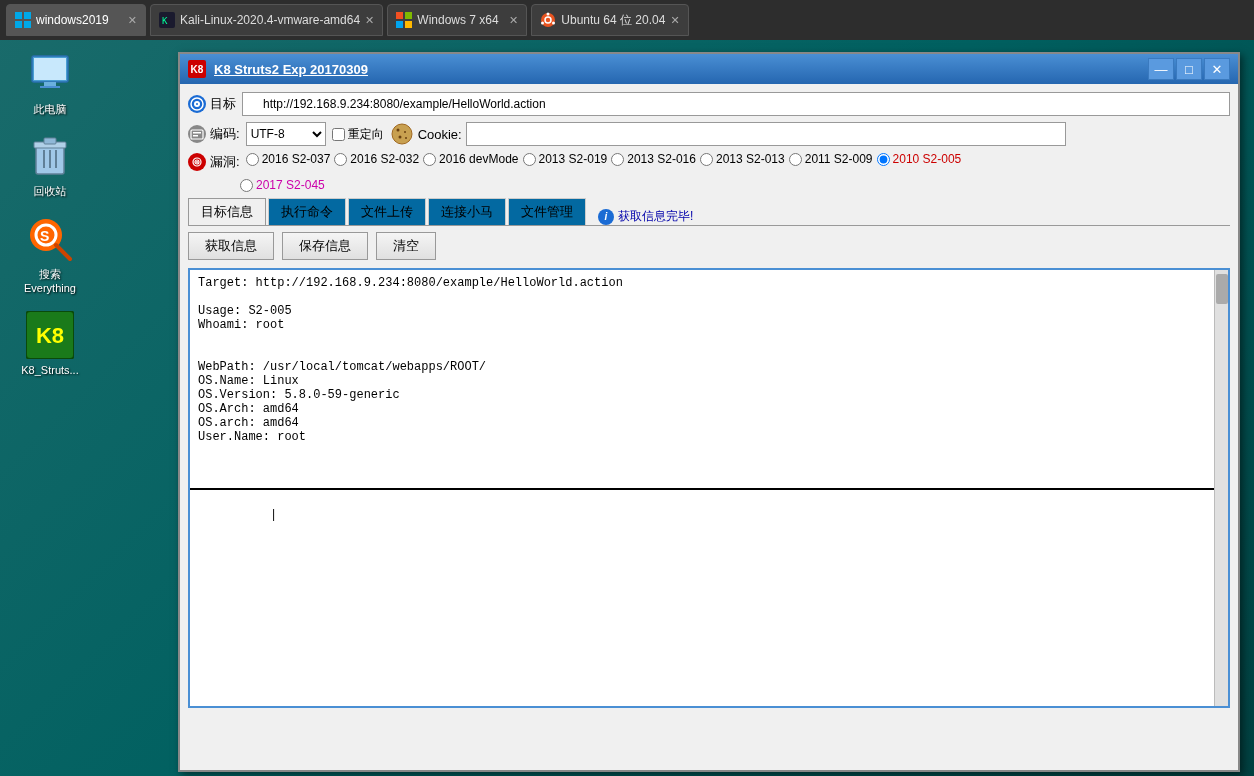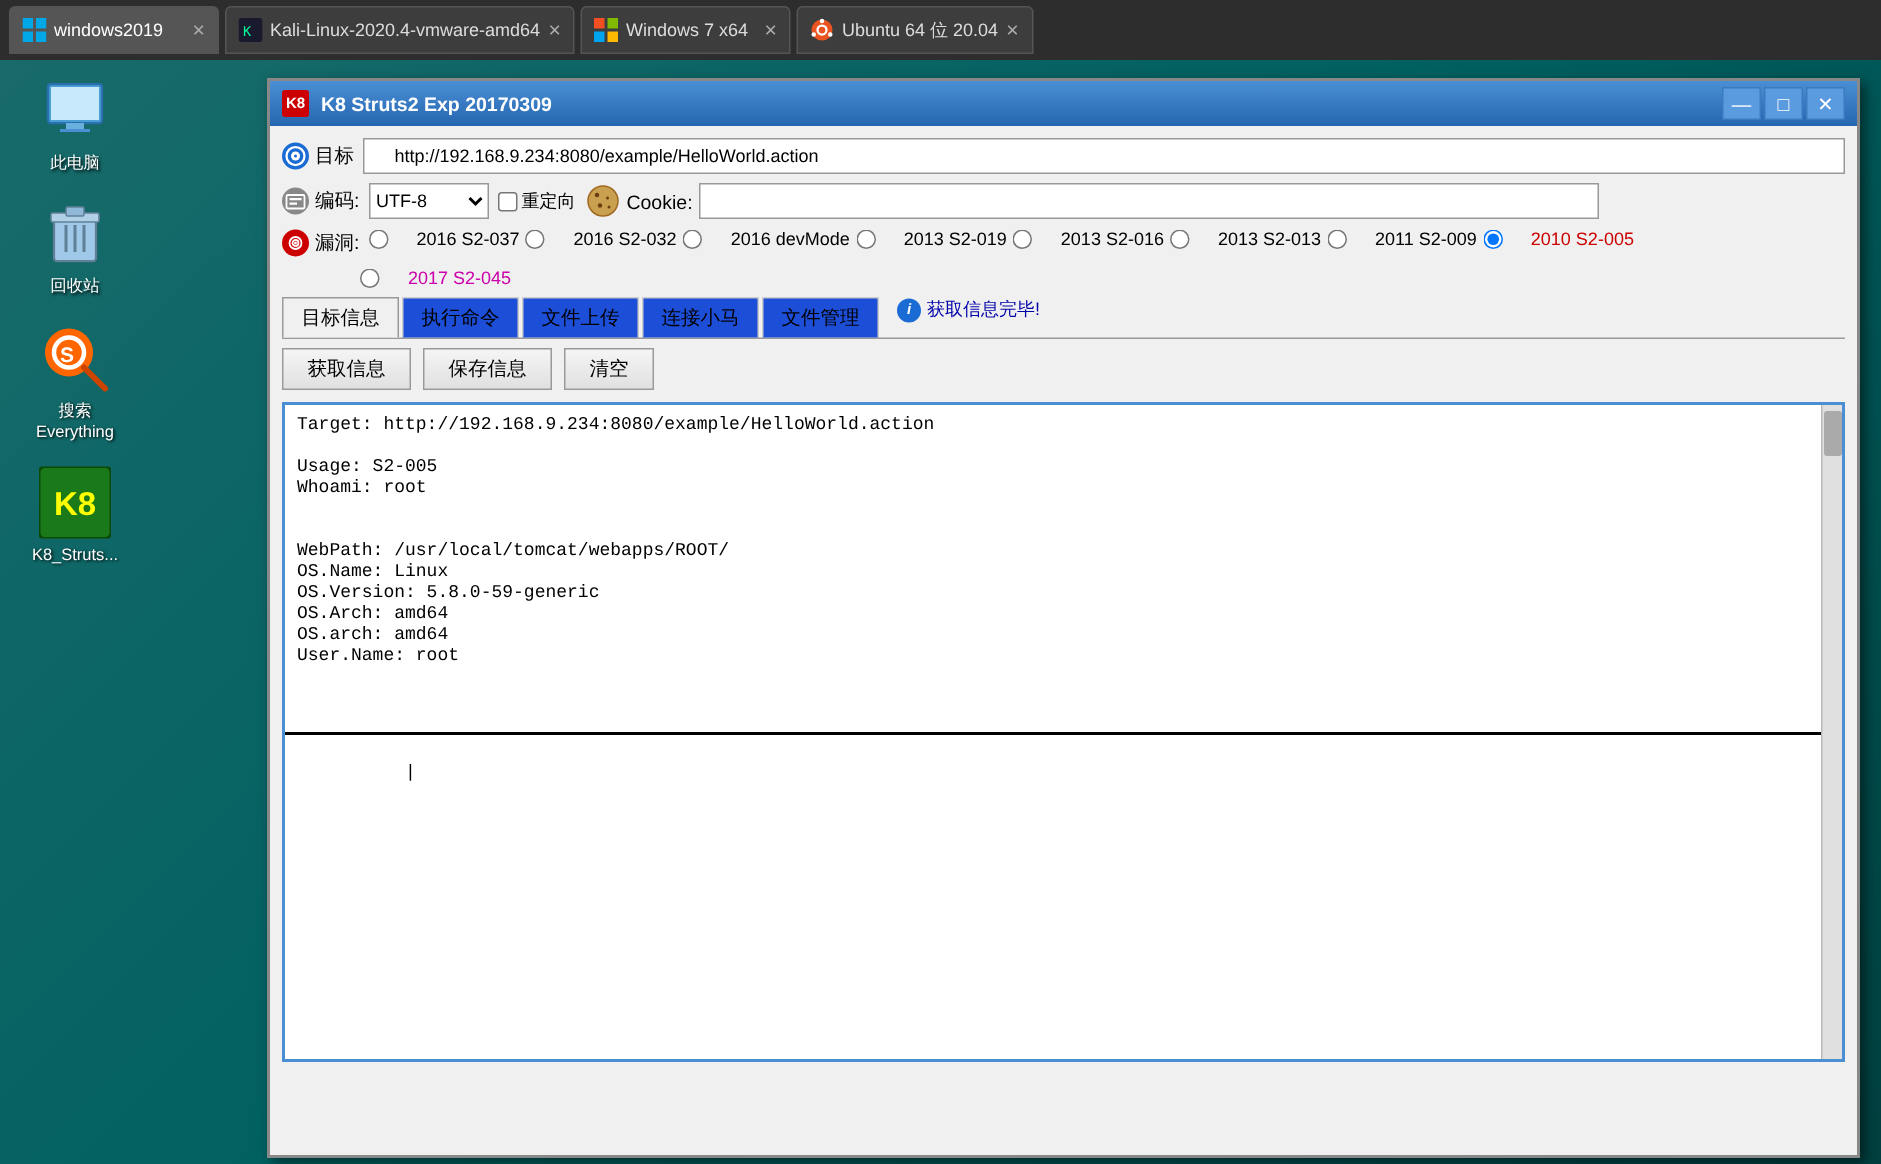--- a/index.html
+++ b/index.html
@@ -130,20 +130,21 @@
       margin-right: 8px;
       display: flex;
       align-items: center;
       justify-content: center;
       font-size: 10px;
       color: #fff;
       font-weight: bold;
     }
     .title-bar-text {
       flex: 1;
+      text-decoration: underline;
     }
     .title-bar-controls {
       display: flex;
       gap: 2px;
     }
     .title-btn {
       width: 26px;
       height: 22px;
       background: #5a9adf;
       border: 1px solid #3a7abf;
@@ -219,43 +220,43 @@
     .radio-group {
       display: flex;
       flex-wrap: wrap;
       gap: 4px;
       align-items: center;
       margin-bottom: 6px;
     }
     .radio-label {
       display: flex;
       align-items: center;
-      gap: 19px;
+      gap: 3px;
       font-size: 12px;
       cursor: pointer;
     }
     .radio-label.selected {
       color: #c00;
     }
 
     
     .tab-bar {
       display: flex;
-      align-items: flex-start;
+      align-items: flex-end;
       border-bottom: 1px solid #999;
       margin-bottom: 6px;
       gap: 0;
     }
     .tab-btn {
       padding: 4px 12px;
       font-size: 13px;
       cursor: pointer;
       border: 1px solid #ccc;
       border-bottom: none;
-      background: #1d4ed8;
+      background: #0369a1;
       margin-right: 2px;
     }
     .tab-btn.active {
       background: #f0f0f0;
       border-color: #999;
       font-weight: normal;
     }
     .status-text {
       margin-left: 10px;
       font-size: 12px;

